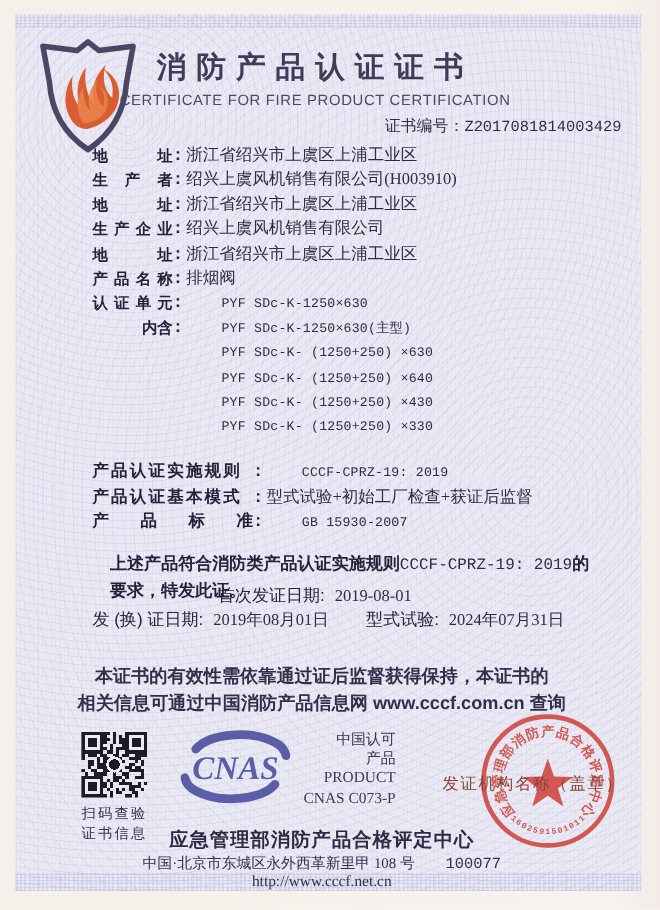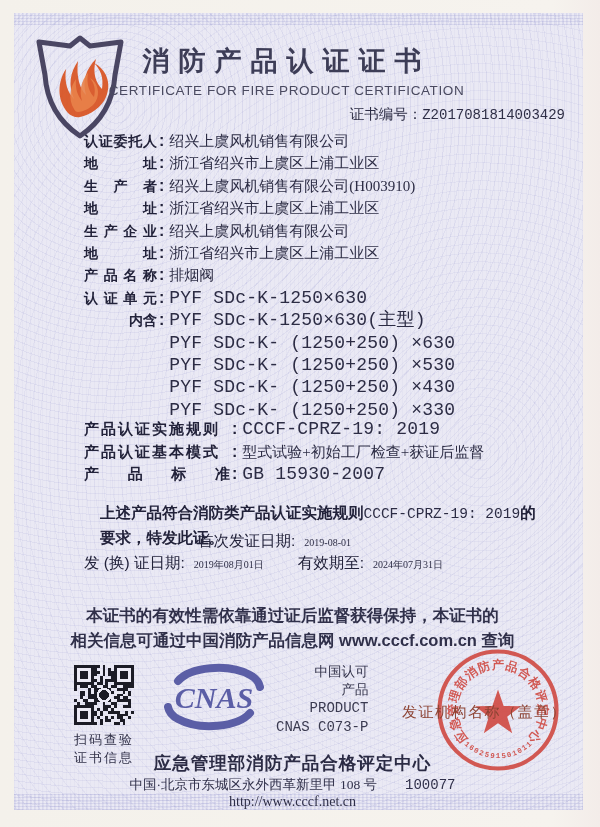--- a/index.html
+++ b/index.html
@@ -40,58 +40,58 @@
   .lbl{display:inline-block;width:73px;vertical-align:top;
     text-align:justify;text-align-last:justify;-moz-text-align-last:justify;
     font-family:"Liberation Sans","DejaVu Sans",sans-serif;
     font-weight:700;font-size:14px;color:#22223a;}
   .lbl.right{text-align:right;text-align-last:right;}
   .lbl.none{}
   .colon{font-weight:700;color:#22223a;margin:0 5px 0 2px;
     font-family:"Liberation Sans","DejaVu Sans",sans-serif;}
   .colon.hide{visibility:hidden;}
   .val{font-size:15px;color:#2c2c44;}
-  .val.code{font-family:"Liberation Mono","DejaVu Sans Mono",monospace;font-size:18px;letter-spacing:.2px;}
+  .val.code{font-family:"Liberation Mono","DejaVu Sans Mono",monospace;font-size:12px;letter-spacing:.2px;margin-left:32px;}
 
   .rows2{position:absolute;left:70px;top:405px;right:18px;}
   .row2{height:22.5px;line-height:22.5px;white-space:nowrap;}
   .lbl2{display:inline-block;width:146px;vertical-align:top;letter-spacing:2px;
     font-family:"Liberation Sans","DejaVu Sans",sans-serif;
     font-weight:700;font-size:15px;color:#22223a;}
   .lbl2.spread{text-align:justify;text-align-last:justify;-moz-text-align-last:justify;letter-spacing:0;}
 
   .statement{position:absolute;left:70px;top:472px;right:16px;margin:16px;
     font-family:"Liberation Sans","DejaVu Sans",sans-serif;
     font-weight:700;font-size:15.5px;line-height:23px;color:#22223a;}
   .statement .code{font-family:"Liberation Mono","DejaVu Sans Mono",monospace;
     font-weight:400;font-size:14.5px;color:#2c2c44;}
 
   .date-first{position:absolute;left:184px;top:518px;white-space:nowrap;}
   .date-issue{position:absolute;left:70px;top:540px;white-space:nowrap;}
   .blbl{font-family:"Liberation Sans","DejaVu Sans",sans-serif;font-weight:400;font-size:15.5px;color:#22223a;}
-  .bval{font-size:10px;color:#2c2c44;margin-left:5px;}
+  .bval{font-size:15px;color:#2c2c44;margin-left:5px;}
   .gap28{display:inline-block;width:26px;}
   .note{position:absolute;left:178px;top:562px;white-space:nowrap;
     font-family:"Liberation Sans","DejaVu Sans",sans-serif;
     font-weight:700;font-size:15.5px;color:#22223a;}
 
   .validity{position:absolute;left:0;top:590px;width:100%;text-align:center;
     transform:translateX(-6px);
     font-family:"Liberation Sans","DejaVu Sans",sans-serif;
     font-weight:600;font-size:16.5px;line-height:24.5px;color:#30304a;}
 
   .qr-block{position:absolute;left:59px;top:652px;width:62px;text-align:center;}
   .qr-block svg{display:block;margin:0 auto;}
   .qr-cap{font-size:13px;line-height:17.5px;letter-spacing:2px;color:#33334a;margin-top:6px;
     font-family:"Liberation Sans","DejaVu Sans",sans-serif;white-space:nowrap;}
 
   .cnas-logo{position:absolute;left:150px;top:650px;}
   .cnas-text{position:absolute;left:262px;top:650px;line-height:18.2px;white-space:nowrap;text-align:right;}
   .cnas-text .cn{font-size:13.5px;color:#33334a;}
-  .cnas-text .en{font-family:Liberation Mono, monospace;font-size:14px;color:#3a3a50;}
+  .cnas-text .en{font-family:Liberation Serif, serif;font-size:14px;color:#3a3a50;}
 
   .stamp{position:absolute;left:419px;top:632px;opacity:.88;}
   .stamp-overlay{position:absolute;left:388px;top:690px;white-space:nowrap;
     font-size:15px;letter-spacing:1.5px;color:#8d4434;z-index:3;
     font-family:"Liberation Serif","DejaVu Serif",serif;}
 
   .footer-org{position:absolute;left:0;top:738px;width:100%;text-align:center;
     transform:translateX(-6px);
     font-family:"Liberation Sans","DejaVu Sans",sans-serif;
     font-weight:700;font-size:17.5px;letter-spacing:1px;color:#2b2b44;}
@@ -115,52 +115,51 @@
   </svg>
 
   <div class="title-cn">消防产品认证证书</div>
   <div class="title-en">CERTIFICATE FOR FIRE PRODUCT CERTIFICATION</div>
 
   <div class="cert-no">
     <span>证书编号：</span><span class="num">Z2017081814003429</span>
   </div>
 
   <div class="rows" id="info-rows">
-      <div class="row"><span class="lbl justify">认证委托人</span><span class="colon">:</span><span class="val cn">绍兴上虞风机销售有限公司</span></div>
       <div class="row"><span class="lbl justify">地址</span><span class="colon">:</span><span class="val cn">浙江省绍兴市上虞区上浦工业区</span></div>
       <div class="row"><span class="lbl justify">生产者</span><span class="colon">:</span><span class="val cn">绍兴上虞风机销售有限公司(H003910)</span></div>
       <div class="row"><span class="lbl justify">地址</span><span class="colon">:</span><span class="val cn">浙江省绍兴市上虞区上浦工业区</span></div>
       <div class="row"><span class="lbl justify">生产企业</span><span class="colon">:</span><span class="val cn">绍兴上虞风机销售有限公司</span></div>
       <div class="row"><span class="lbl justify">地址</span><span class="colon">:</span><span class="val cn">浙江省绍兴市上虞区上浦工业区</span></div>
       <div class="row"><span class="lbl justify">产品名称</span><span class="colon">:</span><span class="val cn">排烟阀</span></div>
       <div class="row"><span class="lbl justify">认证单元</span><span class="colon">:</span><span class="val code">PYF SDc-K-1250×630</span></div>
       <div class="row"><span class="lbl right">内含</span><span class="colon">:</span><span class="val code">PYF SDc-K-1250×630(主型)</span></div>
       <div class="row"><span class="lbl none"></span><span class="colon hide">:</span><span class="val code">PYF SDc-K- (1250+250) ×630</span></div>
-      <div class="row"><span class="lbl none"></span><span class="colon hide">:</span><span class="val code">PYF SDc-K- (1250+250) ×530</span></div>
+      <div class="row"><span class="lbl none"></span><span class="colon hide">:</span><span class="val code">PYF SDc-K- (1250+250) ×640</span></div>
       <div class="row"><span class="lbl none"></span><span class="colon hide">:</span><span class="val code">PYF SDc-K- (1250+250) ×430</span></div>
       <div class="row"><span class="lbl none"></span><span class="colon hide">:</span><span class="val code">PYF SDc-K- (1250+250) ×330</span></div>
     </div>
   <div class="rows2" id="rule-rows">
       <div class="row2"><span class="lbl2 plain">产品认证实施规则</span><span class="colon">:</span><span class="val code">CCCF-CPRZ-19: 2019</span></div>
       <div class="row2"><span class="lbl2 plain">产品认证基本模式</span><span class="colon">:</span><span class="val cn">型式试验+初始工厂检查+获证后监督</span></div>
       <div class="row2"><span class="lbl2 spread">产品标准</span><span class="colon">:</span><span class="val code">GB 15930-2007</span></div>
     </div>
 
   <p class="statement"><span>上述产品符合消防类产品认证实施规则</span><span class="code">CCCF-CPRZ-19: 2019</span><span>的要求，特发此证。</span></p>
 
   <div class="date-first">
     <span class="blbl">首次发证日期:</span>
     <span class="bval">2019-08-01</span>
   </div>
 
   <div class="date-issue">
     <span class="blbl">发 (换) 证日期:</span>
     <span class="bval">2019年08月01日</span>
     <span class="gap28"></span>
-    <span class="blbl">有效期至:</span>
+    <span class="blbl">型式试验:</span>
     <span class="bval">2024年07月31日</span>
   </div>
 
 
   <div class="validity">
     <div>本证书的有效性需依靠通过证后监督获得保持，本证书的</div>
     <div>相关信息可通过中国消防产品信息网 www.cccf.com.cn 查询</div>
   </div>
 
   <div class="qr-block">

